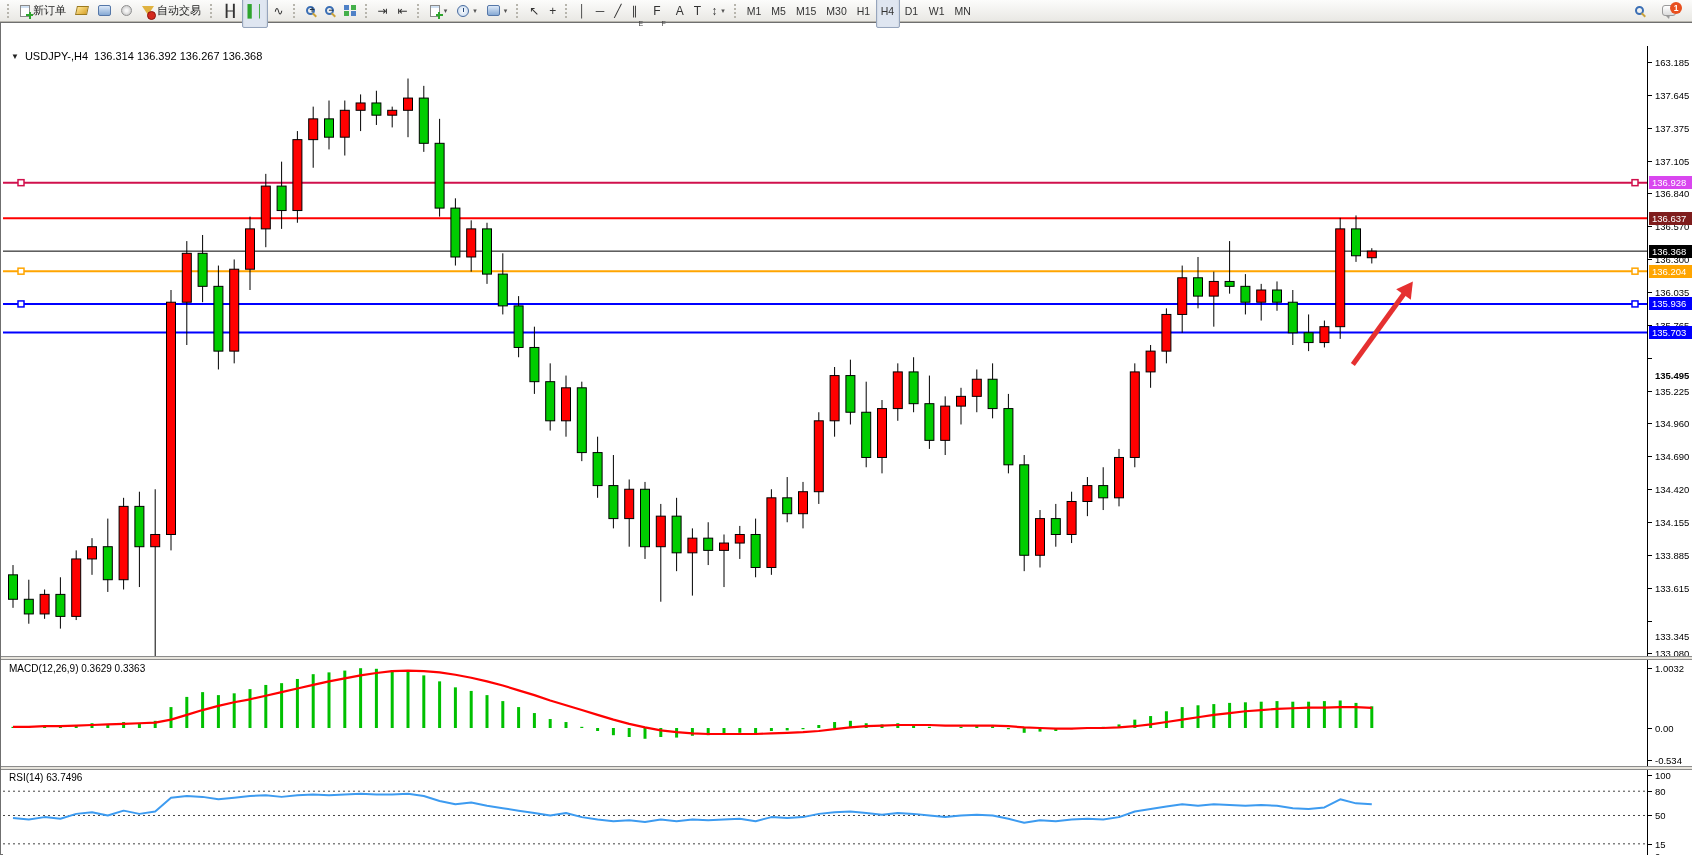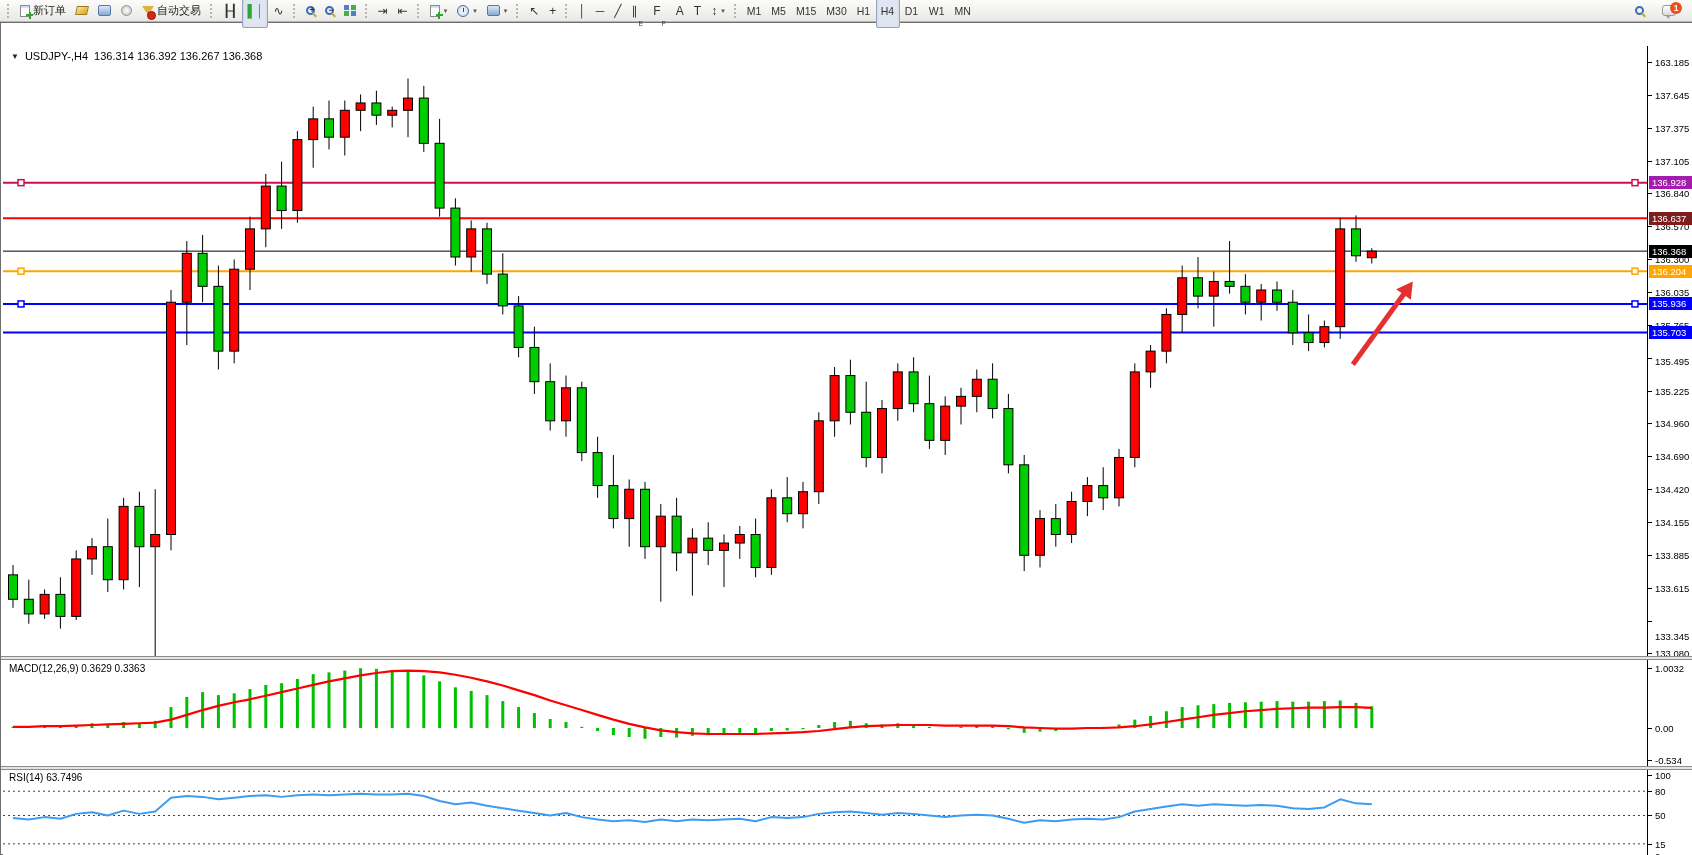--- a/index.html
+++ b/index.html
@@ -508,21 +508,21 @@
       <div class="ytick" style="top: 142.427px;">136.840</div>
       <div class="ydash" style="top: 180.433px;"></div>
       <div class="ytick" style="top: 175.433px;">136.570</div>
       <div class="ydash" style="top: 213.439px;"></div>
       <div class="ytick" style="top: 208.439px;">136.300</div>
       <div class="ydash" style="top: 245.834px;"></div>
       <div class="ytick" style="top: 240.834px;">136.035</div>
       <div class="ydash" style="top: 278.84px;"></div>
       <div class="ytick" style="top: 273.84px;">135.765</div>
       <div class="ydash" style="top: 311.846px;"></div>
-      <div class="ytick" style="top: 310px;">135.495</div>
+      <div class="ytick" style="top: 324px; font-weight: bold;">135.495</div>
       <div class="ydash" style="top: 344.852px;"></div>
       <div class="ytick" style="top: 339.852px;">135.225</div>
       <div class="ydash" style="top: 377.246px;"></div>
       <div class="ytick" style="top: 372.246px;">134.960</div>
       <div class="ydash" style="top: 410.253px;"></div>
       <div class="ytick" style="top: 405.253px;">134.690</div>
       <div class="ydash" style="top: 443.259px;"></div>
       <div class="ytick" style="top: 438.259px;">134.420</div>
       <div class="ydash" style="top: 475.653px;"></div>
       <div class="ytick" style="top: 470.653px;">134.155</div>
@@ -542,21 +542,21 @@
       <div class="ytick" style="top: 708.958px;">-0.534</div>
       <div class="ydash" style="top: 729.019px;"></div>
       <div class="ytick" style="top: 724.019px;">100</div>
       <div class="ydash" style="top: 745.211px;"></div>
       <div class="ytick" style="top: 740.211px;">80</div>
       <div class="ydash" style="top: 769.498px;"></div>
       <div class="ytick" style="top: 764.498px;">50</div>
       <div class="ydash" style="top: 797.833px;"></div>
       <div class="ytick" style="top: 792.833px;">15</div>
       <div class="ytick" style="top: 804.976px;">0</div>
-      <div class="pbadge" style="top: 130.169px; background: #a21caf;">136.928</div>
+      <div class="pbadge" style="top: 130.169px; background: #d946ef;">136.928</div>
       <div class="pbadge" style="top: 165.742px; background: #7f1d1d;">136.637</div>
       <div class="pbadge" style="top: 218.674px; background: rgb(255, 165, 0);">136.204</div>
       <div class="pbadge" style="top: 251.436px; background: rgb(0, 0, 255);">135.936</div>
       <div class="pbadge" style="top: 279.919px; background: rgb(0, 0, 255);">135.703</div>
       <div class="pbadge" style="top: 198.626px; background: rgb(0, 0, 0);">136.368</div>
       <div class="" style="position: absolute; left: 0px; top: 610px; width: 46px; height: 4px; background: rgb(231, 228, 220); border-top: 1px solid rgb(140, 140, 140); border-bottom: 1px solid rgb(140, 140, 140);"></div>
       <div class="" style="position: absolute; left: 0px; top: 720px; width: 46px; height: 4px; background: rgb(231, 228, 220); border-top: 1px solid rgb(140, 140, 140); border-bottom: 1px solid rgb(140, 140, 140);"></div>
     </div>
 
 </div>

